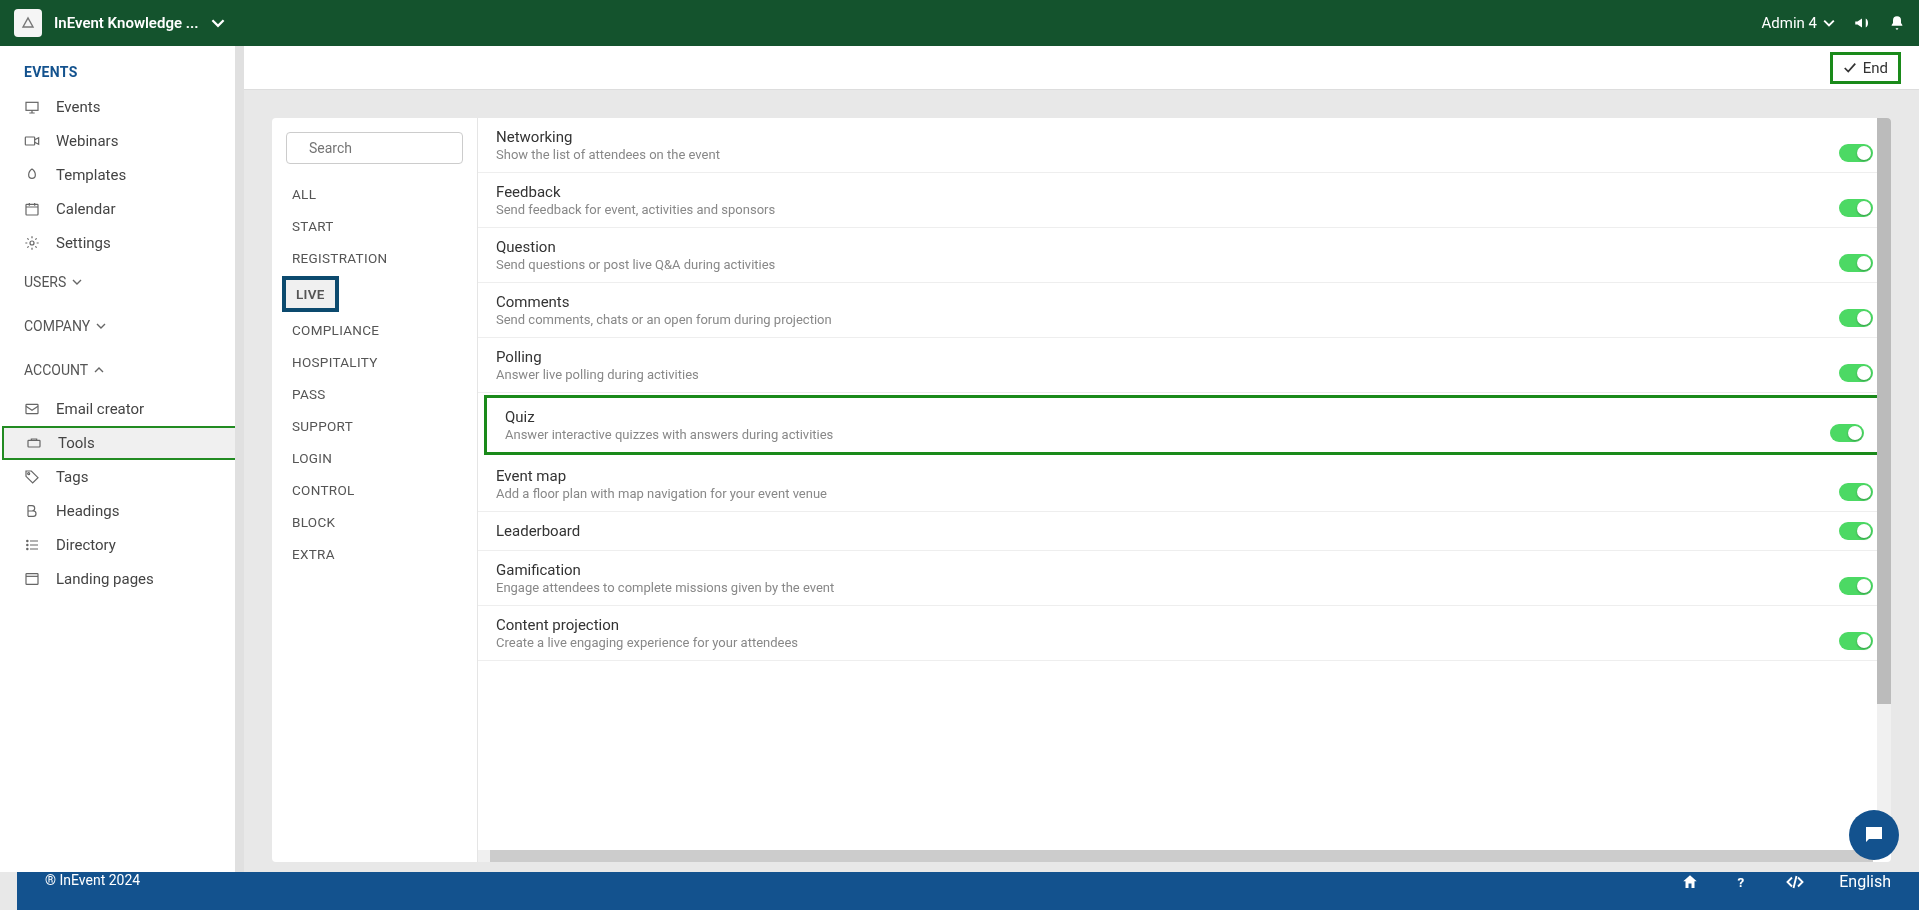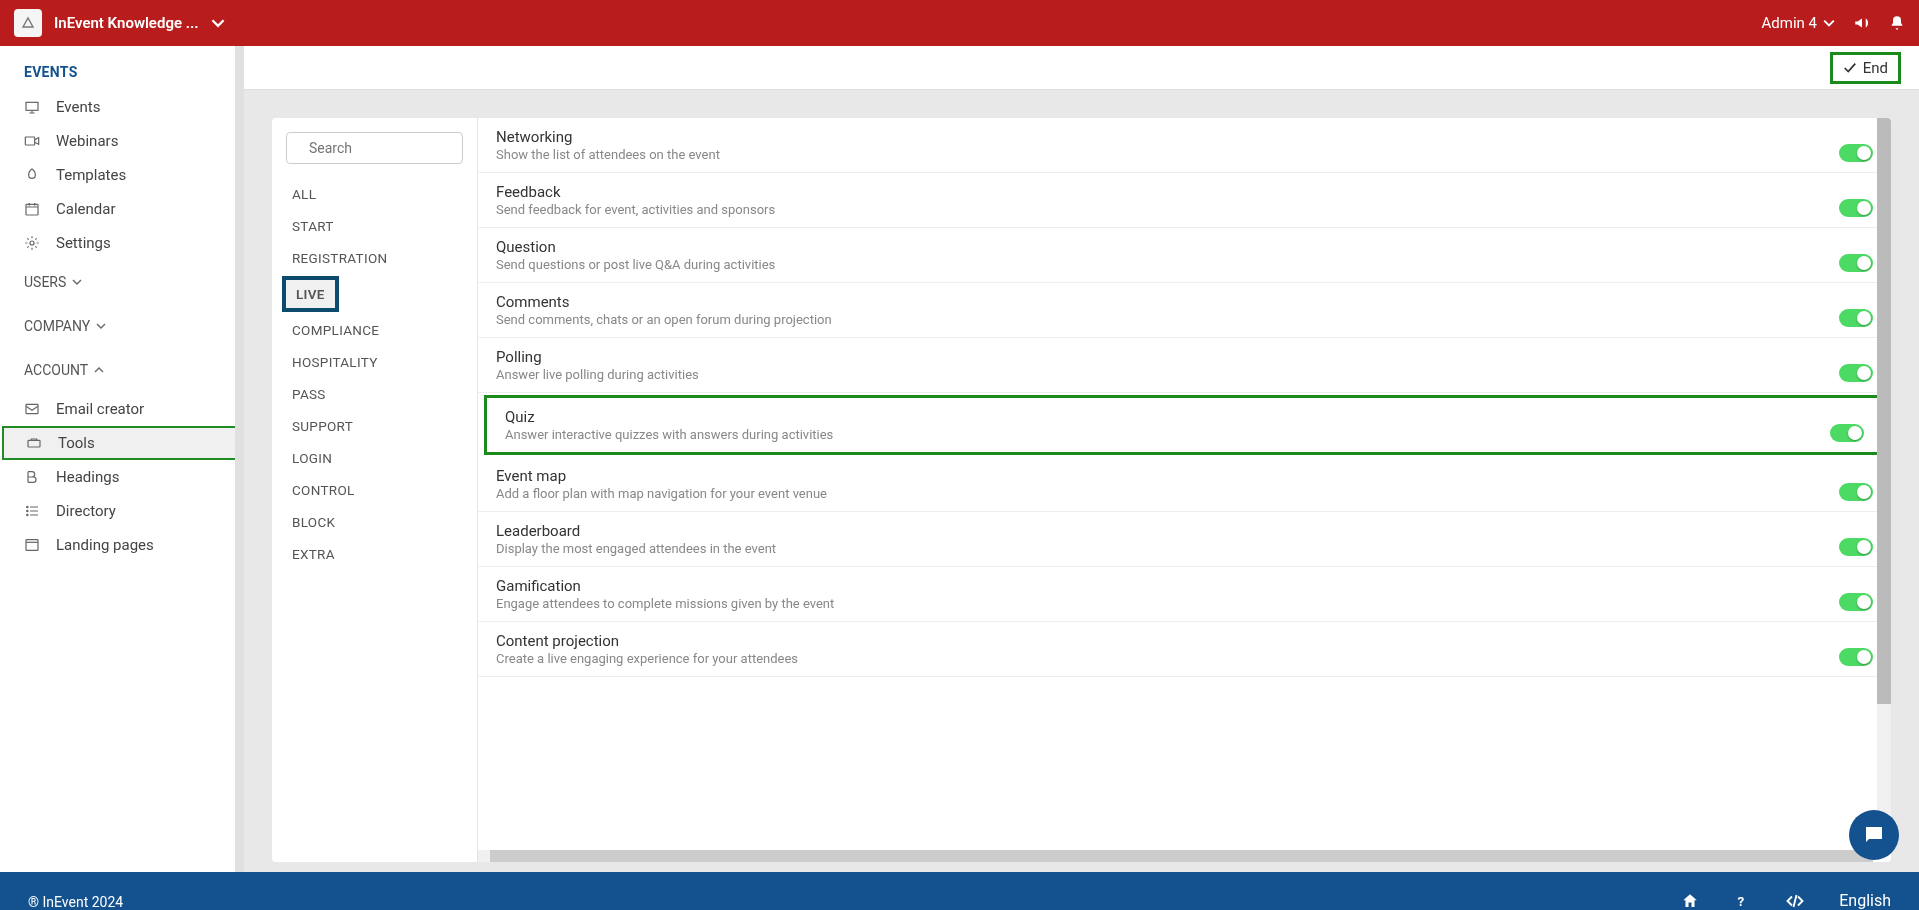--- a/index.html
+++ b/index.html
@@ -1,17 +1,17 @@
 <!DOCTYPE html>
 <html><head>
 <meta charset="utf-8">
 <style>
 * { margin: 0; padding: 0; box-sizing: border-box; font-family: -apple-system, BlinkMacSystemFont, "Segoe UI", Roboto, "Helvetica Neue", Arial, sans-serif; }
 body { background: #e8e8e8; overflow: hidden; }
-.topbar { background: #b91c1c; height: 46px; display: flex; align-items: center; padding: 0 14px; color: #fff; }
+.topbar { background: #14532d; height: 46px; display: flex; align-items: center; padding: 0 14px; color: #fff; }
 .topbar-left { display: flex; align-items: center; gap: 12px; }
 .logo-box { width: 28px; height: 28px; background: #f5f5f5; border-radius: 4px; display: flex; align-items: center; justify-content: center; color: #666; font-size: 14px; }
 .topbar-title { font-size: 15px; font-weight: 600; }
 .topbar-spacer { flex: 1; }
 .topbar-right { display: flex; align-items: center; gap: 18px; font-size: 15px; }
 .user-dropdown { display: flex; align-items: center; gap: 6px; cursor: pointer; }
 .main-wrap { display: flex; height: calc(910px - 46px - 38px); }
 .sidebar { width: 244px; background: #fff; border-right: 1px solid #e0e0e0; overflow-y: auto; position: relative; }
 .sidebar-scroll-edge { position:absolute; right:0; top:0; bottom:0; width:8px; background:#e0e0e0; }
 .sidebar-section { padding: 18px 24px 10px; font-size: 14px; font-weight: 700; color: #13528e; letter-spacing: .3px; }
@@ -35,21 +35,21 @@
 .setting-text { flex: 1; }
 .setting-title { font-size: 15px; color: #333; }
 .setting-desc { font-size: 13px; color: #888; margin-top: 1px; }
 .toggle { width: 34px; height: 18px; background: #4cd964; border-radius: 18px; position: relative; cursor:pointer; }
 .toggle::after { content:''; position:absolute; width:14px; height:14px; background:#fff; border-radius:50%; top:2px; right:2px; box-shadow:0 1px 2px rgba(0,0,0,.3);}
 .panel-hscroll { position:absolute; bottom:0; left:206px; right:18px; height:12px; background:#f0f0f0;}
 .panel-hscroll-thumb{ position:absolute; left:12px; right:0; top:0; bottom:0; background:#ccc;}
 .panel-vscroll { position:absolute; right:0; top:0; bottom:12px; width:14px; background:#f0f0f0;}
 .panel-vscroll-thumb{ position:absolute; left:0; right:0; top:0; height:80%; background:#bbb;}
 .chat-bubble { position: fixed; right: 20px; bottom: 50px; width: 50px; height: 50px; background: #13528e; border-radius: 50%; display:flex; align-items:center; justify-content:center; color:#fff; font-size:22px; cursor:pointer;}
-.footer { position: fixed; bottom: 0; left:0; right:0; height: 38px; background: #13528e; color: #fff; display: flex; align-items: flex-end; padding: 0 28px; font-size: 14px; }
+.footer { position: fixed; bottom: 0; left:17px; right:0; height: 38px; background: #13528e; color: #fff; display: flex; align-items: flex-start; padding: 0 28px; font-size: 14px; }
 .footer-spacer { flex:1; }
 .footer-icons { display:flex; gap: 34px; align-items:center; font-size:16px;}
 svg { display:block; }
 </style>
 </head>
 <body>
 
 <div class="topbar">
   <div class="topbar-left">
     <div class="logo-box">
@@ -164,20 +164,29 @@
           <span>Email creator</span>
         </div>
         <div class="sidebar-item active">
           <span class="icon">
             <svg width="16" height="16" viewBox="0 0 24 24" fill="none" stroke="#666" stroke-width="1.8">
               <rect x="3" y="8" width="18" height="10" rx="1"></rect>
               <path d="M8 8V6h8v2"></path>
             </svg>
           </span>
           <span>Tools</span>
+        </div>
+        <div class="sidebar-item">
+          <span class="icon">
+            <svg width="16" height="16" viewBox="0 0 24 24" fill="none" stroke="#666" stroke-width="1.8">
+              <path d="M3 3h8l10 10-8 8L3 11V3z"></path>
+              <circle cx="7" cy="7" r="1.5"></circle>
+            </svg>
+          </span>
+          <span>Tags</span>
         </div>
         <div class="sidebar-item">
           <span class="icon">
             <svg width="16" height="16" viewBox="0 0 24 24" fill="none" stroke="#666" stroke-width="1.8">
               <path d="M6 4v16M6 4h6a4 4 0 010 8H6M12 12h2a4 4 0 010 8H6"></path>
             </svg>
           </span>
           <span>Headings</span>
         </div>
         <div class="sidebar-item">
@@ -280,21 +289,20 @@
               <div class="setting-row">
                 <div class="setting-text">
                   <div class="setting-title">Event map</div>
                   <div class="setting-desc">Add a floor plan with map navigation for your event venue</div>
                 </div>
                 <div class="toggle"></div>
               </div>
               <div class="setting-row">
                 <div class="setting-text">
                   <div class="setting-title">Leaderboard</div>
-                  <div class="setting-desc">Display the most engaged attendees in the event</div>
                 </div>
                 <div class="toggle"></div>
               </div>
               <div class="setting-row">
                 <div class="setting-text">
                   <div class="setting-title">Gamification</div>
                   <div class="setting-desc">Engage attendees to complete missions given by the event</div>
                 </div>
                 <div class="toggle"></div>
               </div>

